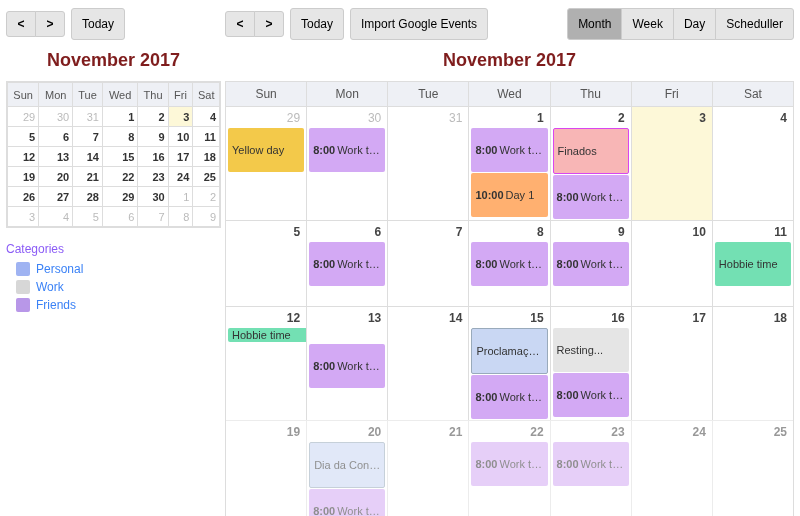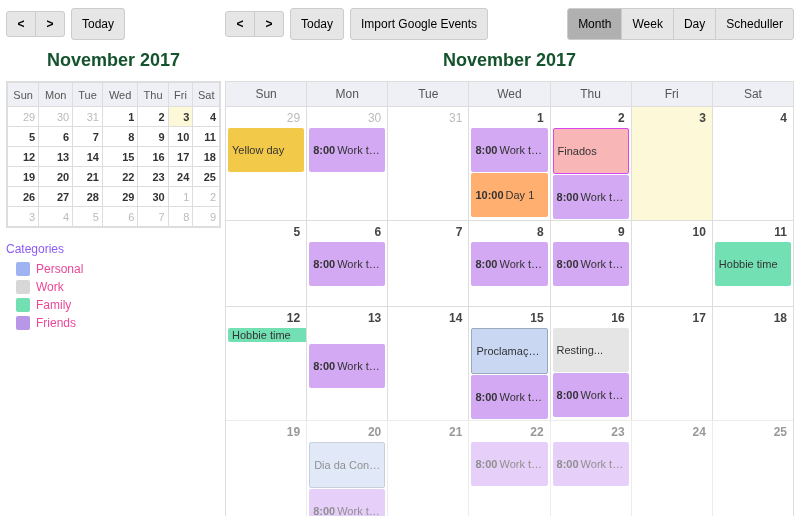--- a/index.html
+++ b/index.html
@@ -10,30 +10,30 @@
   .toolbar { display: flex; align-items: center; gap: 6px; margin-bottom: 10px; }
   .toolbar .spacer { flex: 1; }
   .btn-group { display: flex; }
   .btn { background: #e6e6e6; border: 1px solid #ccc; height: 26px; padding: 15px 10px; cursor: pointer; font-size: 12px; display: inline-flex; align-items: center; justify-content: center; }
   .btn-group .btn { border-radius: 0; margin-left: -1px; }
   .btn-group .btn:first-child { border-top-left-radius: 3px; border-bottom-left-radius: 3px; margin-left: 0;}
   .btn-group .btn:last-child { border-top-right-radius: 3px; border-bottom-right-radius: 3px; }
   .btn.single { border-radius: 3px; }
   .btn.active { background: #b0b0b0; }
   .btn.nav { width: 30px; padding:0; font-weight:bold;}
-  .title { text-align: center; font-size: 18px; font-weight: bold; color: #14532d; margin-bottom: 10px; }
+  .title { text-align: center; font-size: 18px; font-weight: bold; color: #7f1d1d; margin-bottom: 10px; }
   .mini-cal { border: 1px solid #ddd; }
   .mini-cal table { width: 100%; border-collapse: collapse; }
   .mini-cal th { background: #eef0f5; font-weight: normal; color:#555; border: 1px solid #ddd; height: 24px; font-size:11px;}
   .mini-cal td { border: 1px solid #ddd; height: 20px; text-align: right; padding-right: 3px; font-size:11px; font-weight:bold;}
   .mini-cal td.other { color: #bbb; font-weight:normal;}
   .mini-cal td.hl { background: #fdf8d8; }
   .cats { margin-top: 14px; font-size: 12px; }
   .cats h4 { font-weight: normal; color:#8b5cf6; margin-bottom: 6px; font-size:12px;}
-  .cat-item { display: flex; align-items: center; gap: 6px; margin: 4px 0 4px 10px; color:#ec4899;}
+  .cat-item { display: flex; align-items: center; gap: 6px; margin: 4px 0 4px 10px; color:#3b82f6;}
   .sw { width: 14px; height: 14px; display:inline-block; border-radius:2px;}
   .big-cal { border: 1px solid #ddd; }
   .big-cal .hdr { display:flex; background:#eef0f5; border-bottom:1px solid #ddd;}
   .big-cal .hdr div { flex:1; text-align:center; height:24px; line-height:24px; border-left:1px solid #ddd; color:#555; font-size:12px;}
   .big-cal .hdr div:first-child { border-left:none;}
   .week { display:flex; }
   .day { flex:1; border-left:1px solid #ddd; border-top:1px solid #ddd; min-height:86px; position:relative; padding-top:2px; overflow:hidden;}
   .day:first-child { border-left:none;}
   .week:first-of-type .day { border-top:none;}
   .dnum { text-align:right; padding:2px 6px 2px 0; font-size:12px; font-weight:bold; color:#444;}
@@ -141,24 +141,20 @@
       <div id="cat-list">
           <div class="cat-item">
             <span class="sw" style="background: rgb(159, 179, 242);"></span>
             <span>Personal</span>
           </div>
           <div class="cat-item">
             <span class="sw" style="background: rgb(215, 215, 215);"></span>
             <span>Work</span>
           </div>
           <div class="cat-item">
-            <span class="sw" style="background: rgb(115, 224, 179);"></span>
-            <span>Family</span>
-          </div>
-          <div class="cat-item">
             <span class="sw" style="background: rgb(184, 151, 232);"></span>
             <span>Friends</span>
           </div>
         </div>
     </div>
   </div>
   <div class="right">
     <div class="toolbar">
       <div class="btn-group">
         <button class="btn nav">&lt;</button>

